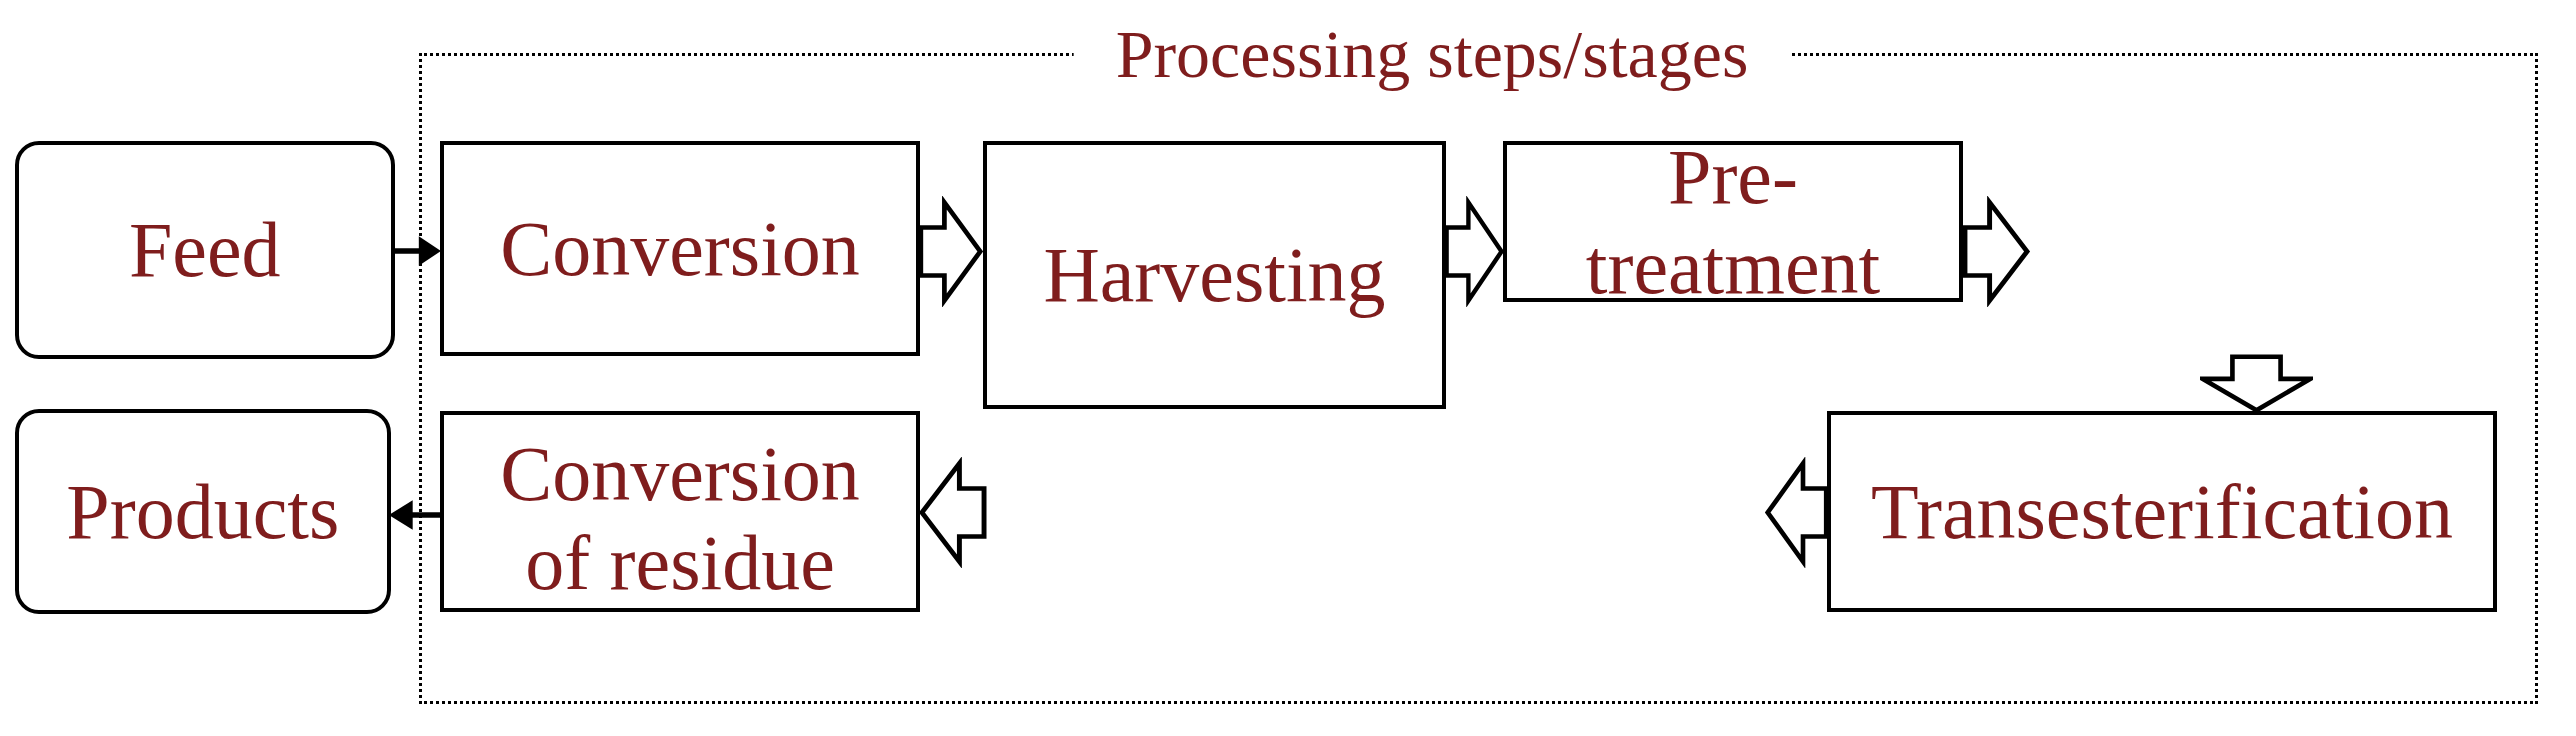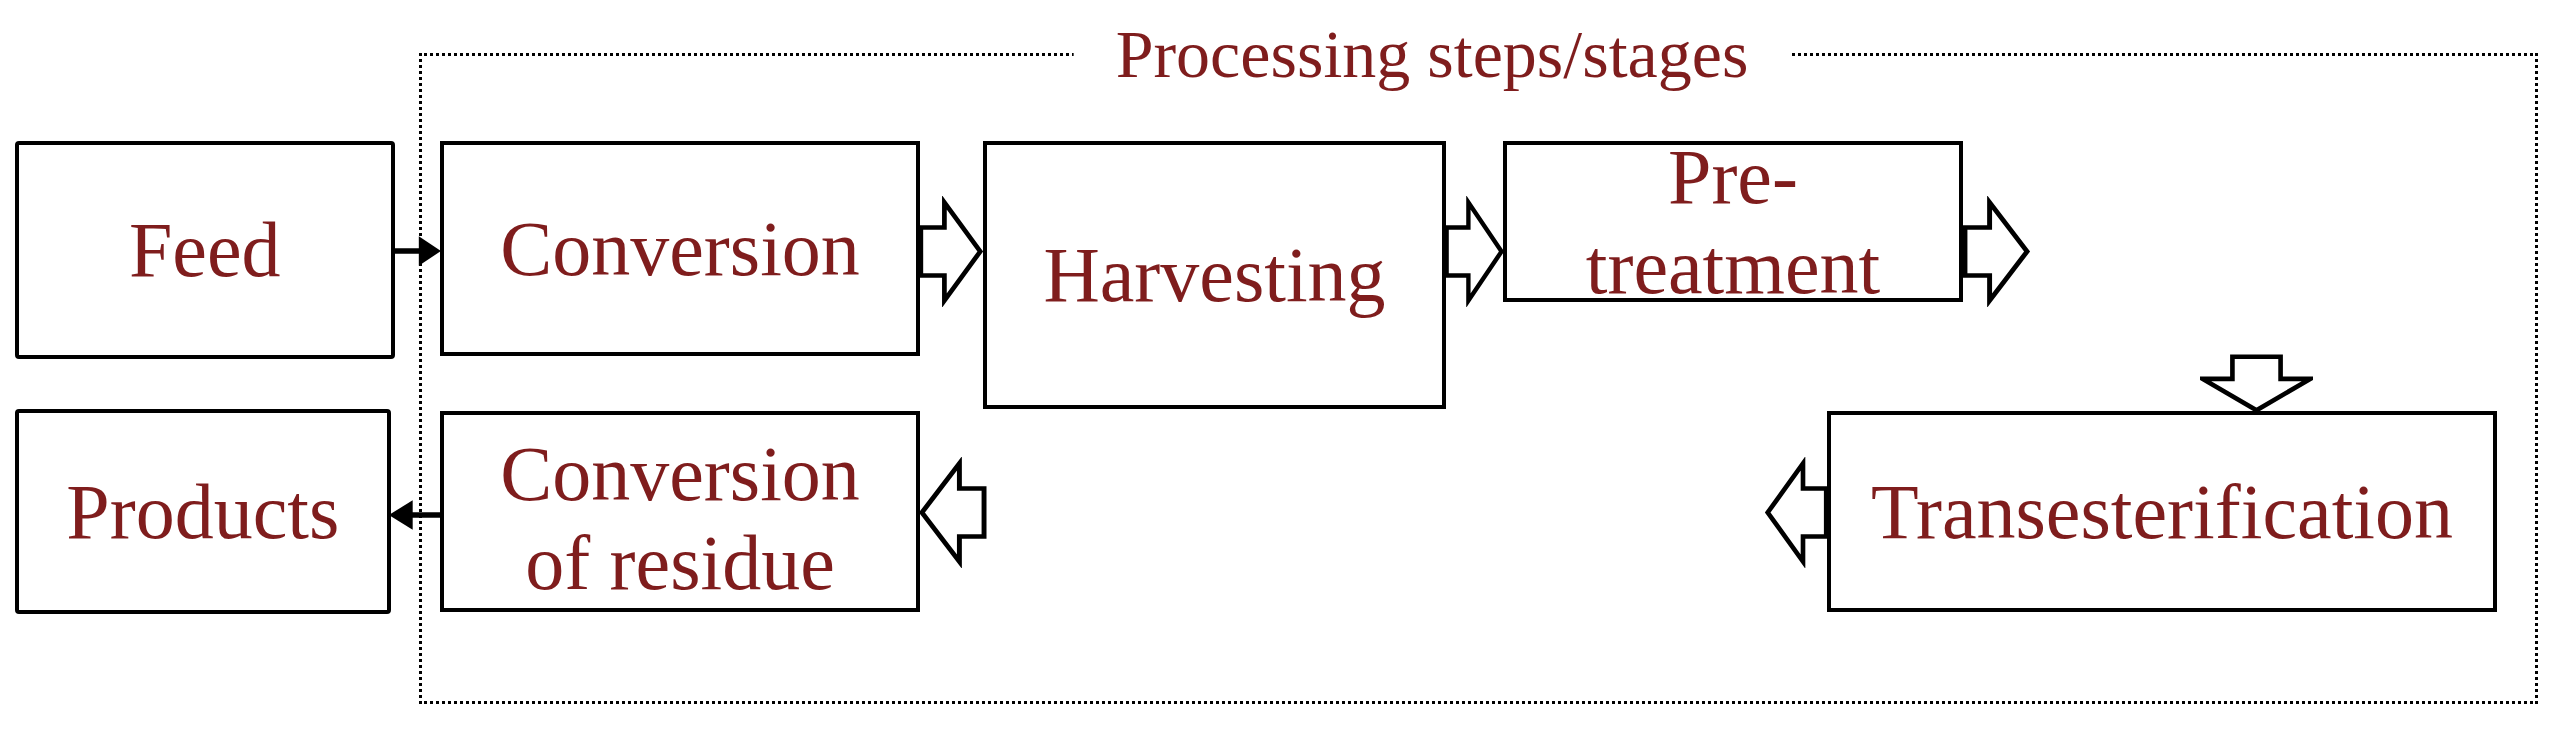--- a/index.html
+++ b/index.html
@@ -46,21 +46,21 @@
     flex-direction: column;
     align-items: center;
     justify-content: center;
     text-align: center;
     font-size: 78px;
     line-height: 1.15;
     z-index: 2;
     white-space: nowrap;
   }
   .terminal {
-    border-radius: 4px;
+    border-radius: 24px;
   }
   .arrow {
     position: absolute;
     z-index: 4;
     display: block;
   }
   .block-arrow polygon {
     fill: #ffffff;
     stroke: #000000;
     stroke-width: 5;

